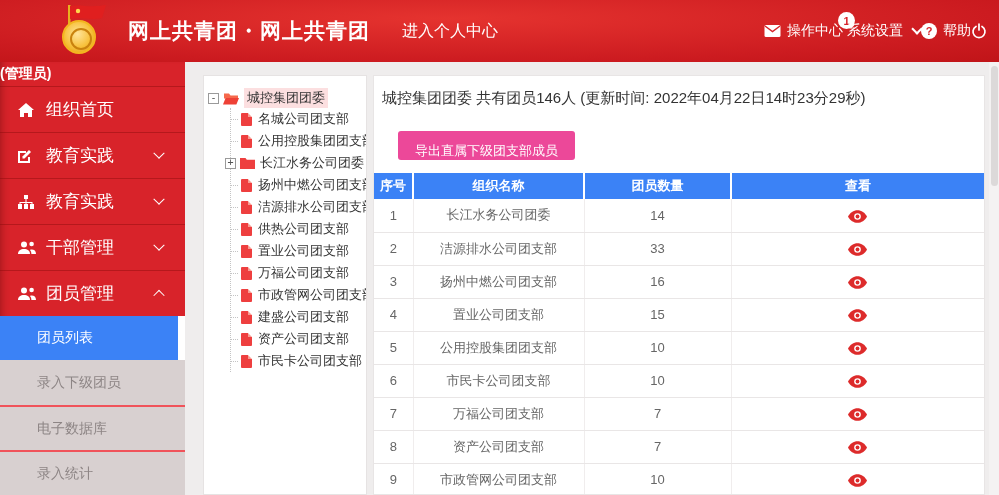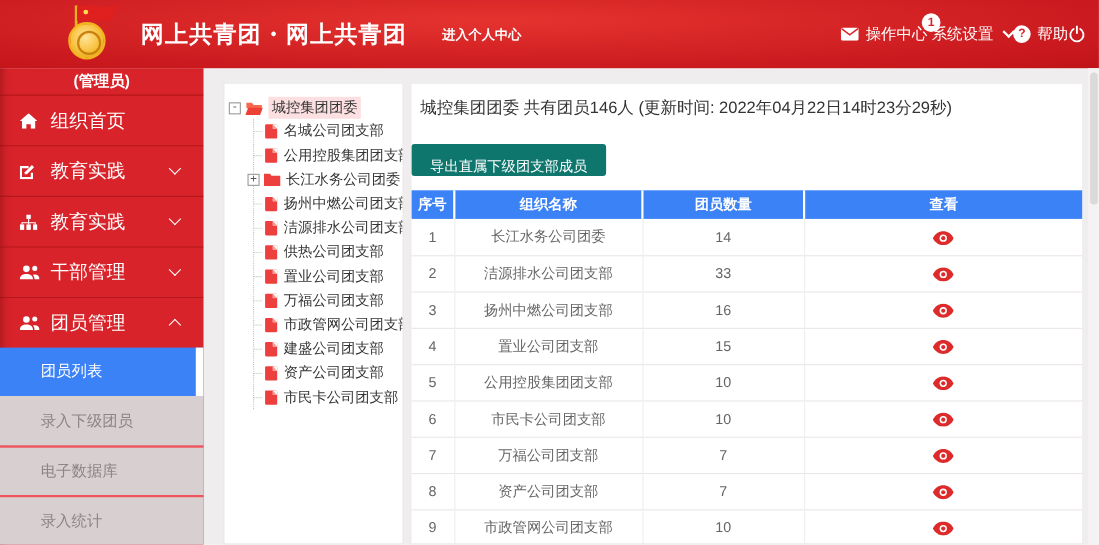--- a/index.html
+++ b/index.html
@@ -11,34 +11,34 @@
     background:radial-gradient(ellipse at 45% 30%, #e5332f 0%, #cc1b20 70%, #c01418 100%);
     display:flex; align-items:center; color:#fff; }
   .emblem { position:relative; width:52px; height:50px; margin-left:58px; flex:0 0 auto; }
   .emblem .badge { position:absolute; left:4px; top:14px; width:34px; height:34px; border-radius:50%;
     background:radial-gradient(circle at 45% 40%, #ffe49a 0%, #f7c03a 55%, #e09a12 100%);
     border:2px solid #f3b51f; }
   .emblem .badge::after { content:''; position:absolute; left:6px; top:6px; width:18px; height:18px;
     border-radius:50%; border:2px solid #c9820e; }
   .emblem svg.flag { position:absolute; left:8px; top:-2px; }
   .app-title { font-size:21px; font-weight:bold; letter-spacing:1px; margin-left:18px; }
-  .personal-center { font-size:12px; margin-left:32px; cursor:pointer;font-weight:bold; }
+  .personal-center { font-size:16px; margin-left:32px; cursor:pointer; }
   .header-right { margin-left:auto; margin-right:12px; display:flex; align-items:center; font-size:14px; }
   .hr-item { display:flex; align-items:center; gap:6px; cursor:pointer; position:relative; }
   .badge-count { position:absolute; right:-12px; top:-10px; width:17px; height:17px; border-radius:50%;
     background:#fff; color:#d8232a; font-size:11px; font-weight:bold; display:flex; align-items:center; justify-content:center; }
   .chev-white { width:8px; height:8px; border-right:2px solid #fff; border-bottom:2px solid #fff;
     transform:rotate(45deg); margin-left:4px; margin-top:-4px; }
   .help-circle { width:16px; height:16px; border-radius:50%; background:#fff; color:#d8232a;
     font-size:11px; font-weight:bold; display:flex; align-items:center; justify-content:center; }
 
   
   .sidebar { position:absolute; left:0; top:62px; width:185px; height:433px; background:#d8232a;
     color:#fff; display:flex; flex-direction:column; box-shadow:inset 8px 0 10px -8px rgba(60,0,0,.45); }
-  .role { height:24px; font-size:14px; font-weight:bold; text-align:center; line-height:22px; }
+  .role { height:24px; font-size:14px; font-weight:bold; text-align:left; line-height:22px; }
   .side-item { height:46px; display:flex; align-items:center; padding-left:18px; font-size:17px;
     border-top:1px solid rgba(140,10,10,.45); cursor:pointer; }
   .side-item:first-of-type { border-top:none; }
   .si-icon { width:18px; height:16px; margin-right:10px; display:inline-flex; align-items:center; }
   .side-chev { margin-left:auto; margin-right:22px; width:8px; height:8px;
     border-right:1.6px solid #fff; border-bottom:1.6px solid #fff; }
   .chev-down { transform:rotate(45deg) translate(-2px,-2px); }
   .chev-up { transform:rotate(-135deg) translate(-1px,-1px); }
   .sub-active { height:44px; background:#3b82f6; display:flex; align-items:center;
     padding-left:37px; font-size:14px; border-right:7px solid #fff; cursor:pointer; }
@@ -60,21 +60,21 @@
     position:relative; margin-right:6px; }
   .file-icon::after { content:''; position:absolute; top:0; right:0; width:0; height:0;
     border-top:4px solid #fff; border-left:4px solid #f99d93; }
   .folder-svg { flex:0 0 auto; margin-right:5px; display:inline-flex; }
   .tree-label { overflow:hidden; }
 
   
   .main-panel { position:absolute; left:373px; top:75px; width:612px; height:420px;
     background:#fff; border:1px solid #e8e5e5; overflow:hidden; }
   .summary { font-size:15px; color:#333; padding:13px 8px 0 8px; }
-  .export-btn { margin:23px 0 0 0; height:29px; padding:11px 17px; background:#0f766e; color:#fff;
+  .export-btn { margin:23px 0 0 24px; height:29px; padding:11px 17px; background:#ec4899; color:#fff;
     border:none; border-radius:3px; font-size:13px; cursor:pointer;
     font-family:"Liberation Sans","DejaVu Sans",sans-serif; }
   table { border-collapse:collapse; width:610px; margin-top:13px; table-layout:fixed; }
   thead th { background:#3b82f6; color:#fff; font-size:13px; font-weight:bold; height:26px;
     border-left:2px solid #fff; }
   thead th:first-child { border-left:none; }
   col.c-idx { width:39px; } col.c-name { width:171px; } col.c-count { width:147px; } col.c-view { width:253px; }
   tbody td { height:33px; text-align:center; font-size:13px; color:#666;
     border-bottom:1px solid #e9e6e6; border-left:1px solid #f0eded; }
   tbody td:first-child { border-left:none; }

